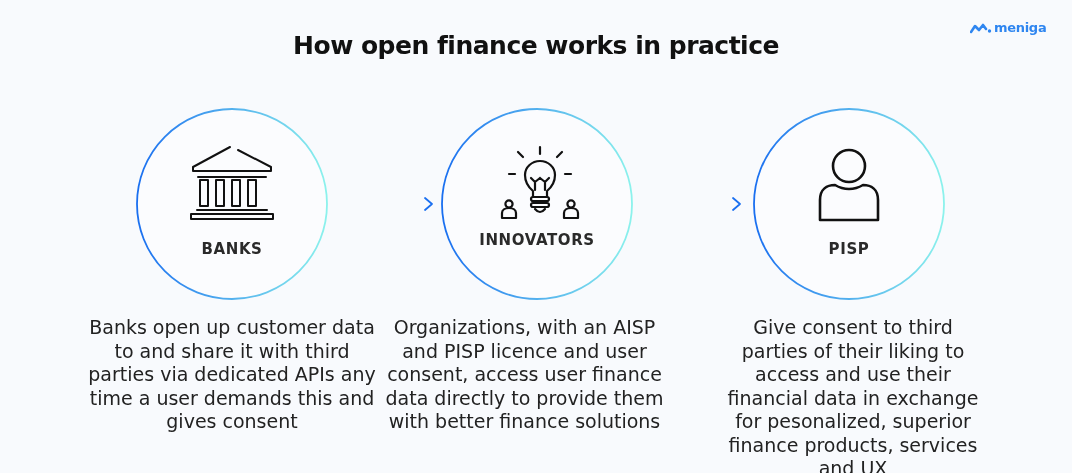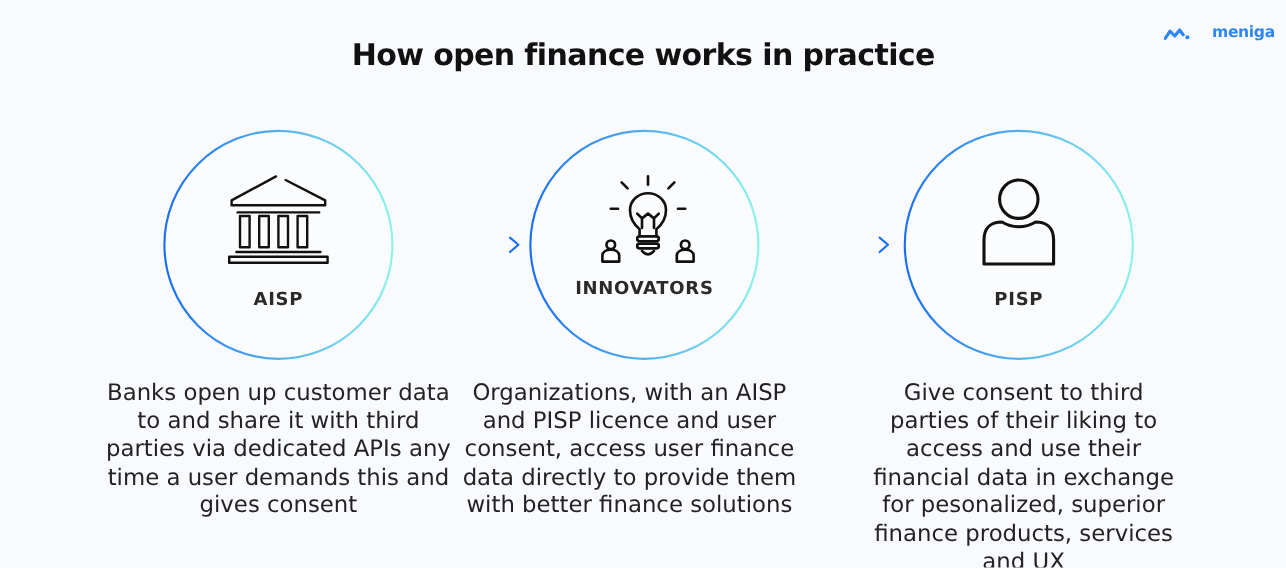--- a/index.html
+++ b/index.html
@@ -1,20 +1,20 @@
 <!DOCTYPE html>
 <html><head>
 <meta charset="utf-8">
 <style>
   html, body { margin: 0; padding: 0; }
   body {
     width: 1072px; height: 473px; background: #f8fafd; position: relative; overflow: hidden;
     font-family: "Liberation Sans", "DejaVu Sans", sans-serif; color: #1d1d1d;
   }
-  .logo { position: absolute; left: 970px; top: 20px; display: flex; align-items: center; gap: 18px; }
+  .logo { position: absolute; left: 970px; top: 20px; display: flex; align-items: center; gap: 2px; }
   .logo-mark { width: 22px; height: 12px; }
   .logo-text { font-family: "DejaVu Sans", sans-serif; font-weight: bold; font-size: 13px; color: #2f86f0; letter-spacing: -0.3px; }
   .title { position: absolute; left: 0; width: 1072px; top: 31px; text-align: center; font-size: 25px; font-weight: bold; color: #111; font-family: "DejaVu Sans", sans-serif; letter-spacing: -0.5px; }
   svg.diagram { position: absolute; left: 0; top: 0; width: 1072px; height: 473px; }
   .node-label { position: absolute; width: 200px; text-align: center; font-size: 15px; font-weight: bold; letter-spacing: 0.6px; color: #2a2a2a; font-family: "DejaVu Sans", sans-serif; }
   .desc { position: absolute; width: 300px; text-align: center; font-size: 19px; line-height: 23.5px; color: #222; font-family: "DejaVu Sans", sans-serif; }
 </style>
 </head>
 <body>
 
@@ -80,19 +80,19 @@
     <circle cx="571" cy="204" r="3.6"></circle>
     <path d="M564 218 L564 213 C564 210 567 208 571 208 C575 208 578 210 578 213 L578 218 Z"></path>
   </g>
 
   <g fill="none" stroke="#111" stroke-width="2.6" stroke-linejoin="round">
     <circle cx="849" cy="166" r="16"></circle>
     <path d="M820 220 L820 200 C820 189 827 185 835 185 C840 188 845 189 849 189 C853 189 858 188 863 185 C871 185 878 189 878 200 L878 220 Z"></path>
   </g>
 </svg>
 
-<div class="node-label" style="left:132px; top:240px;">AISP</div>
+<div class="node-label" style="left:132px; top:240px;">BANKS</div>
 <div class="node-label" style="left:437px; top:231px;">INNOVATORS</div>
 <div class="node-label" style="left:749px; top:240px;">PISP</div>
 
 <div class="desc" style="left:82px; top:316px; width:300px;">Banks open up customer data to and share it with third parties via dedicated APIs any time a user demands this and gives consent</div>
 <div class="desc" style="left:382px; top:316px; width:285px;">Organizations, with an AISP and PISP licence and user consent, access user finance data directly to provide them with better finance solutions</div>
 <div class="desc" style="left:722px; top:316px; width:262px;">Give consent to third parties of their liking to access and use their financial data in exchange for pesonalized, superior finance products, services and UX</div>
 
 </body></html>

